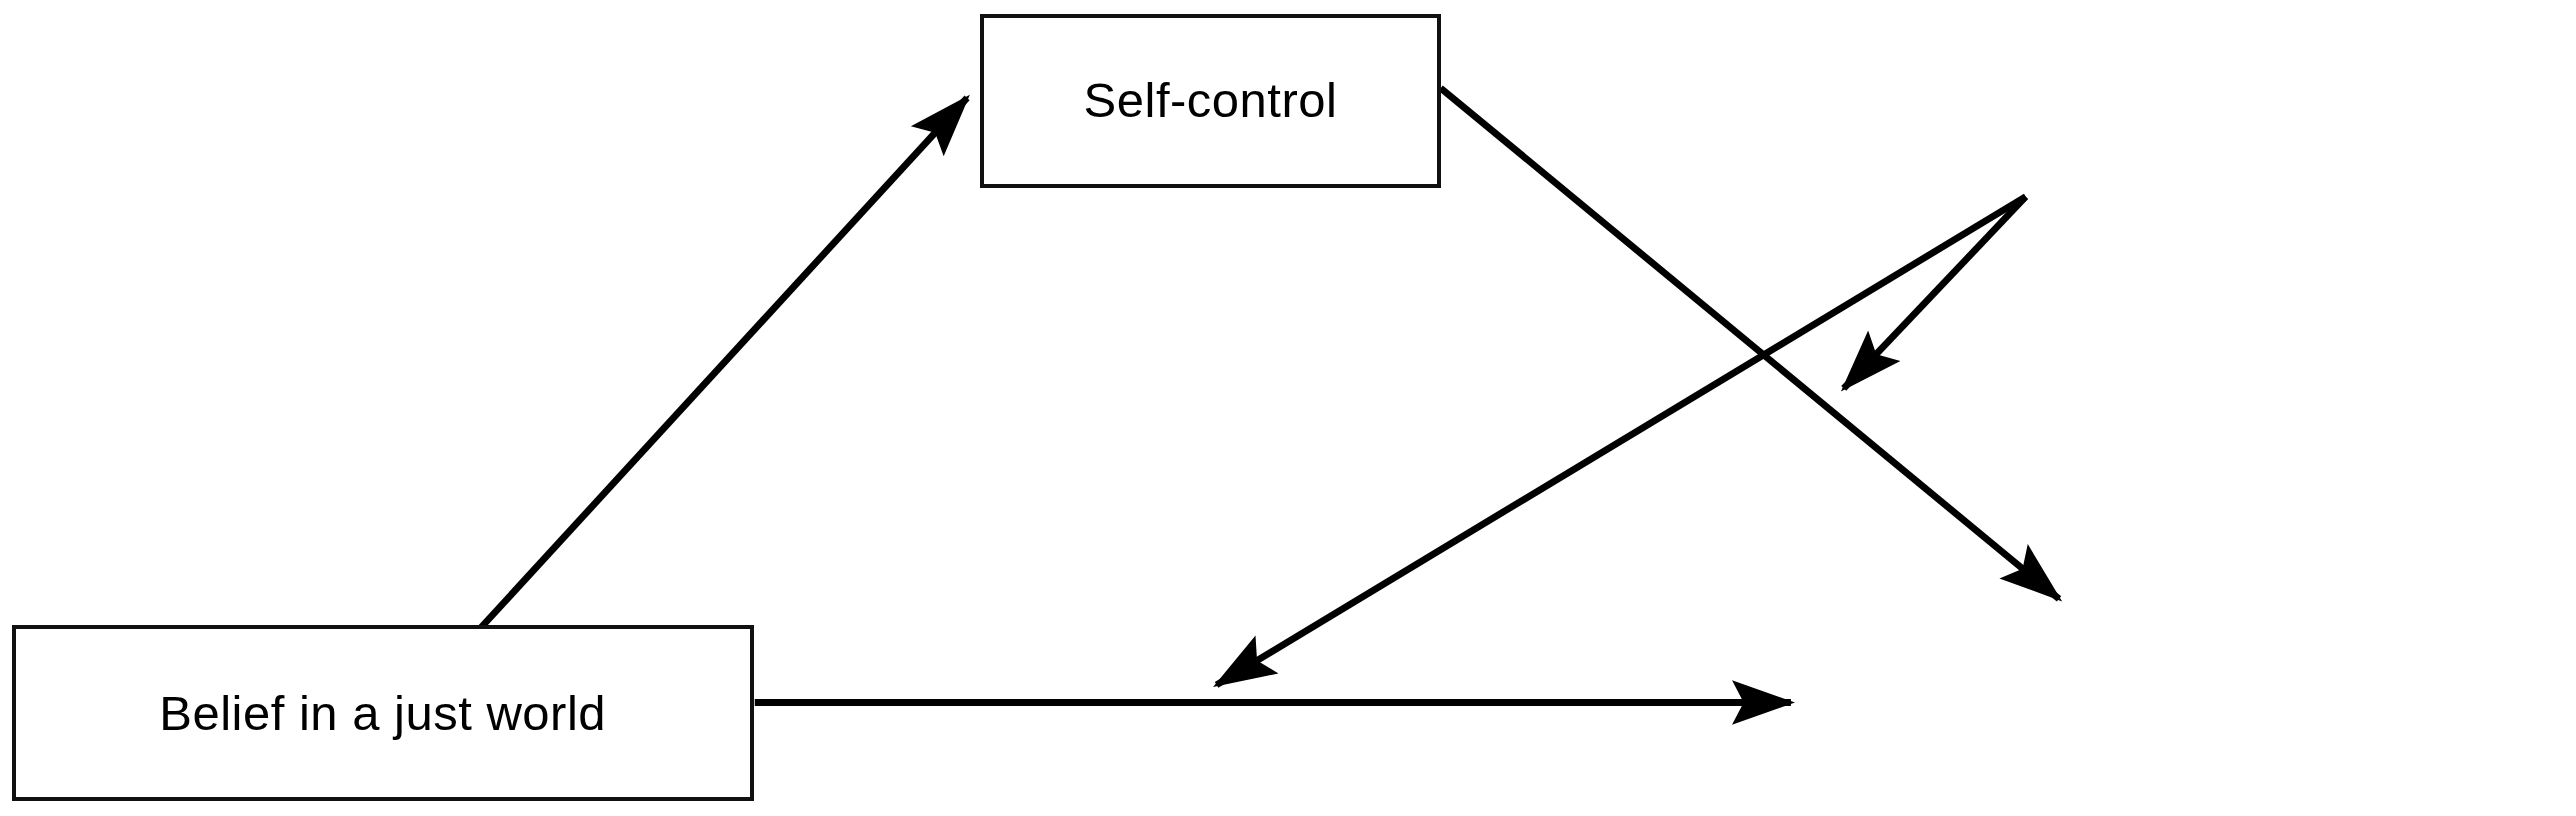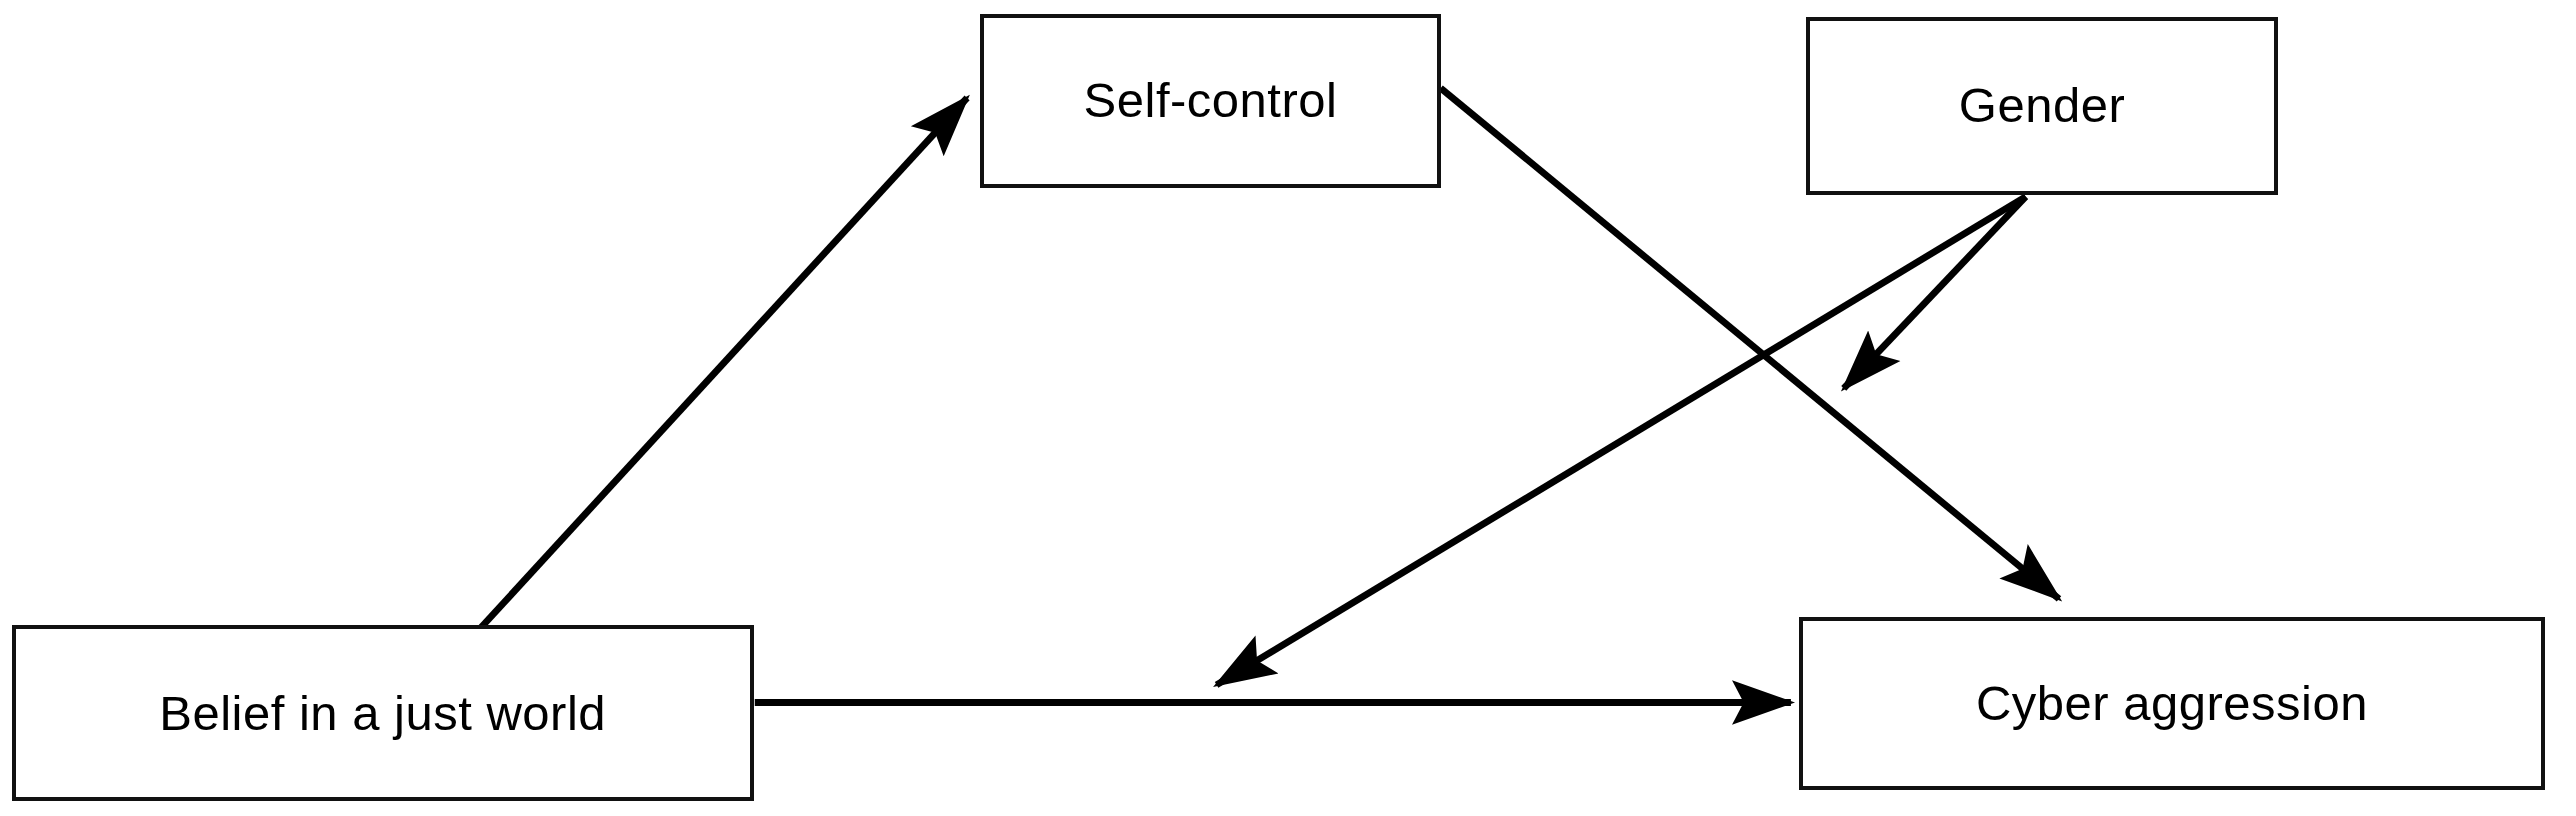--- a/index.html
+++ b/index.html
@@ -70,26 +70,20 @@
 
     <line x1="2070" y1="201" x2="1884" y2="397" stroke="#000000" stroke-width="7" marker-end="url(#ah2)"></line>
 
     <line x1="2070" y1="201" x2="1243" y2="700" stroke="#000000" stroke-width="7" marker-end="url(#ah2)"></line>
   </svg>
 
   <div class="node-box" id="node-self-control">
     <span class="node-label">Self-control</span>
   </div>
 
-  <div class="node-box" id="node-gender">
-    <span class="node-label">Gender</span>
-  </div>
 
   <div class="node-box" id="node-belief">
     <span class="node-label">Belief in a just world</span>
   </div>
 
-  <div class="node-box" id="node-cyber">
-    <span class="node-label">Cyber aggression</span>
-  </div>
 
 </div>
 
 
 </body></html>

